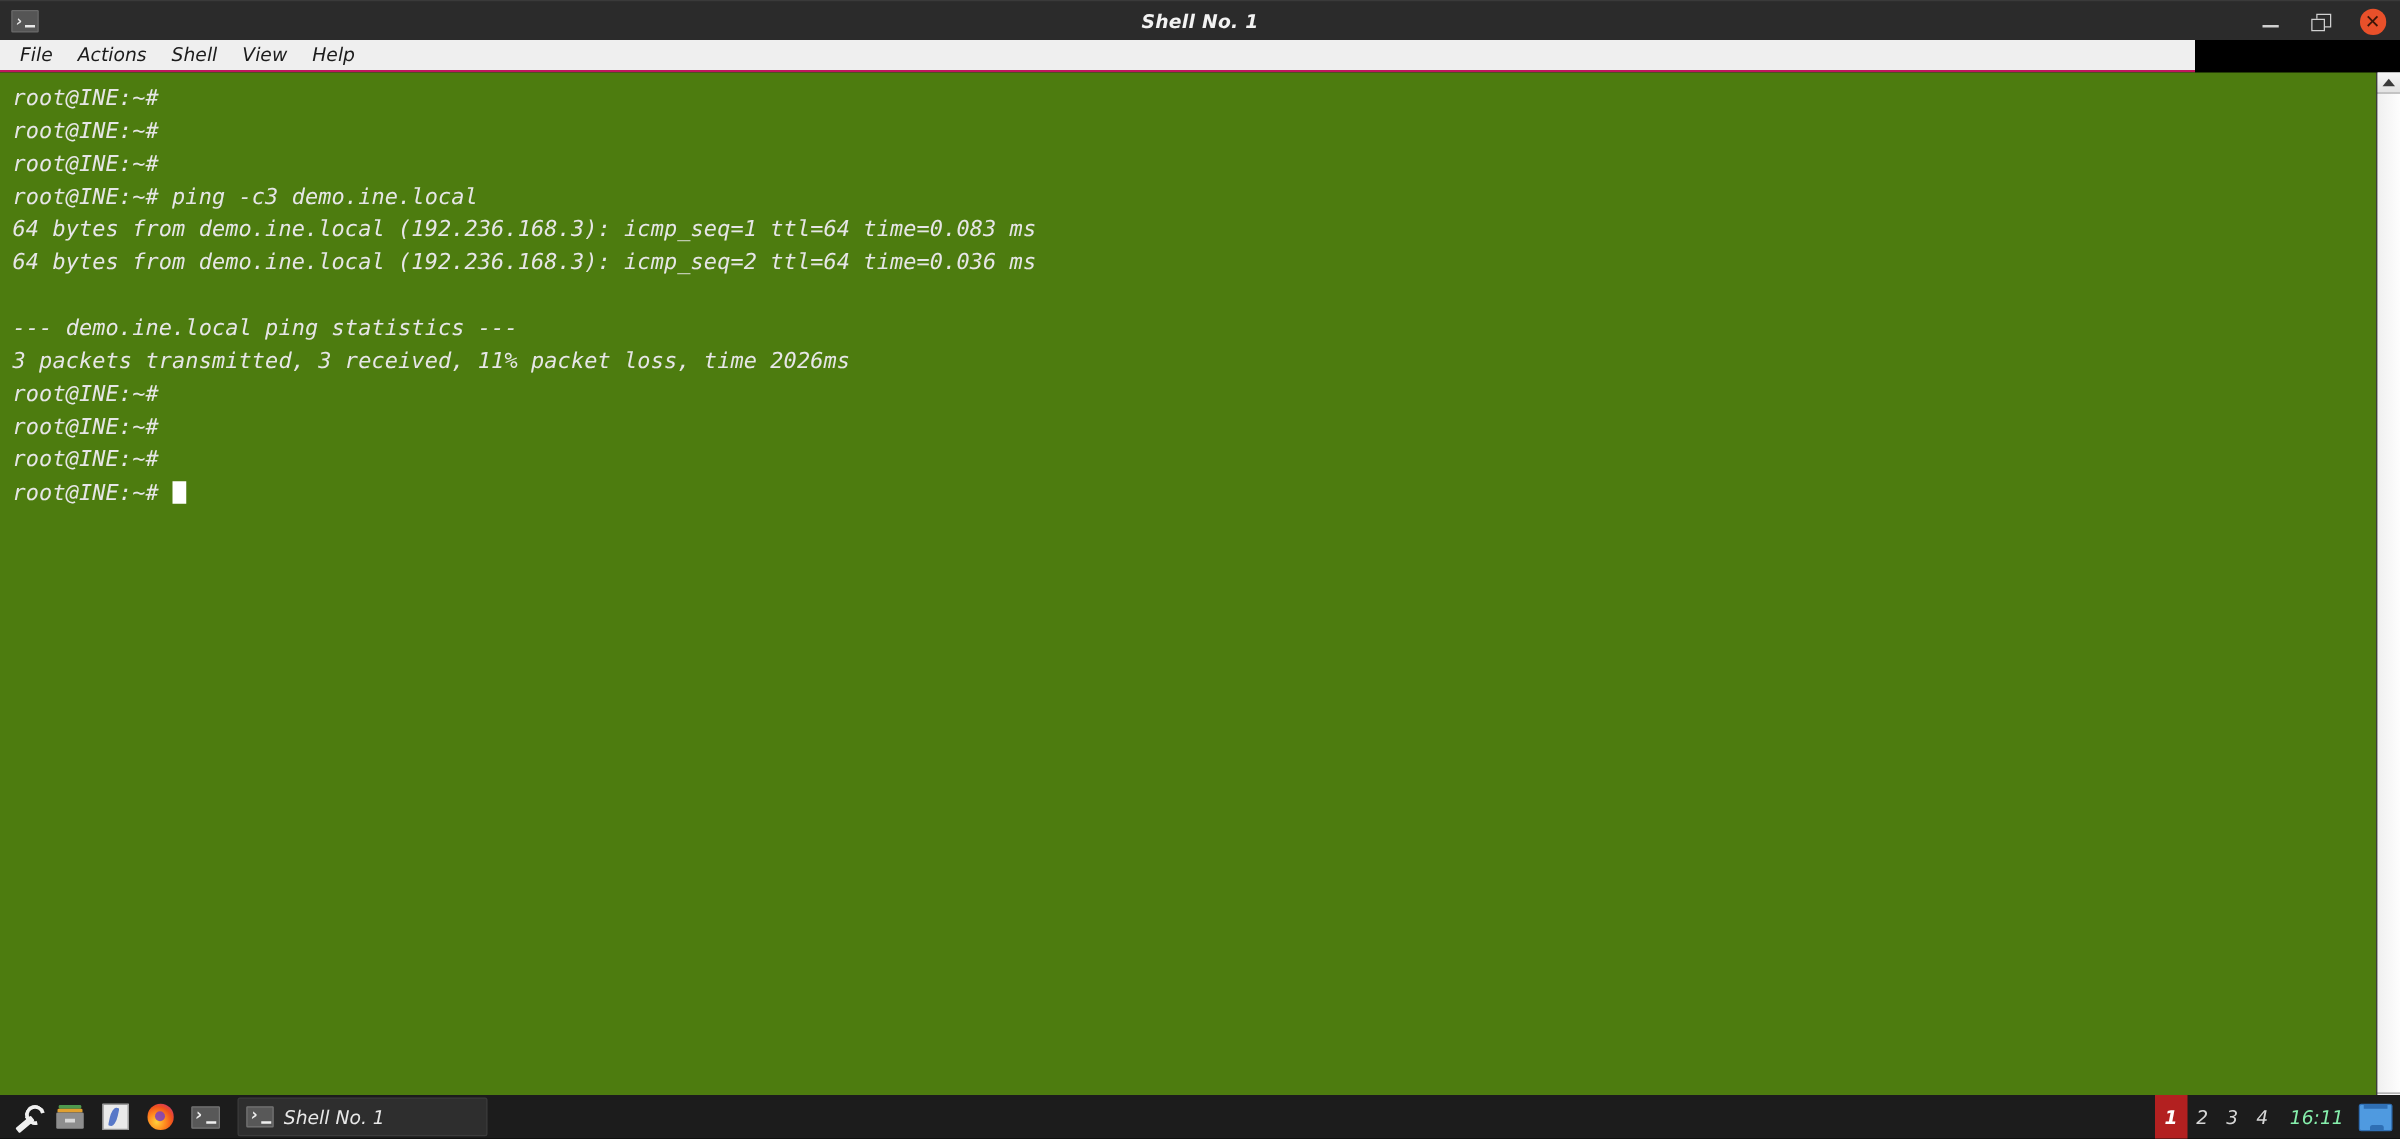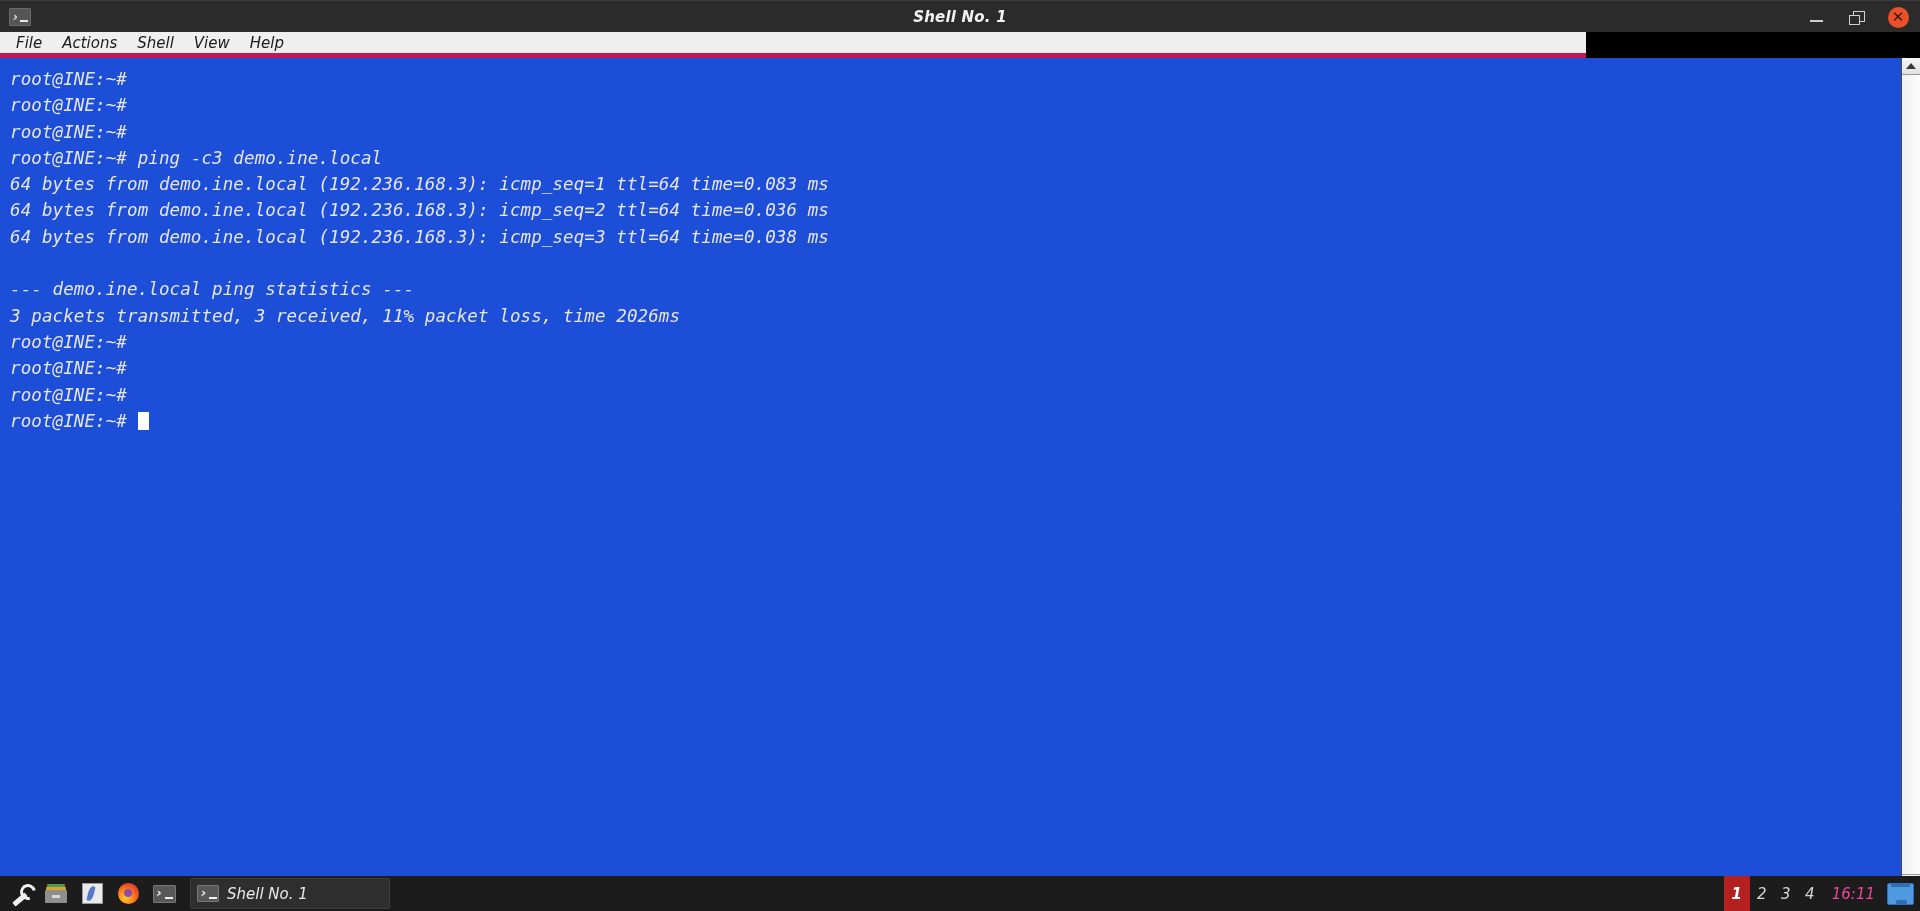--- a/index.html
+++ b/index.html
@@ -58,36 +58,36 @@
   .close-btn { width:44px; }
   .close-circle {
     width:21px; height:21px; border-radius:50%; background:#e8502a;
     display:flex; align-items:center; justify-content:center;
     color:#3a1508; font-size:15px; font-weight:bold; line-height:1;
     font-family:"DejaVu Sans", sans-serif;
   }
 
   
   .menubar {
-    position:absolute; top:32px; left:0; width:1586px; height:26px;
-    background:#efefef; border-bottom:5px solid #be185d;
+    position:absolute; top:32px; left:0; width:1756px; height:26px;
+    background:#efefef; border-bottom:2px solid #be185d;
     display:flex; align-items:center; padding-left:6px;
   }
   .menu-item {
     padding:2px 10px; font-size:15px; color:#1b1b1b;
     font-family:"DejaVu Sans", sans-serif; cursor:default;
   }
 
   
   .term-wrap {
     position:absolute; top:58px; left:0; width:1920px; height:833px;
     background:#000; display:flex;
   }
   .term {
-    flex:1 1 auto; height:100%; background:#1d4ed8;
+    flex:1 1 auto; height:100%; background:#4d7c0f;
     padding:8px 0 0 10px; overflow:hidden;
   }
   .term-line {
     color:#e6e6e6; font-family:"DejaVu Sans Mono", monospace;
     font-size:17.5px; line-height:26.3px; white-space:pre;
     letter-spacing:0.1px;
   }
   .cursor {
     display:inline-block; width:11px; height:18px;
     background:#ffffff; vertical-align:-3px;
@@ -182,21 +182,21 @@
     color:#e8e8e8; font-size:15px; font-family:"DejaVu Sans", sans-serif;
   }
   .tb-spacer { flex:1 1 auto; }
   .tb-right { display:flex; align-items:center; height:35px; }
   .ws {
     width:24px; height:35px; display:flex; align-items:center; justify-content:center;
     color:#d6d6d6; font-size:15px; font-family:"DejaVu Sans", sans-serif;
   }
   .ws.active { background:#b32020; color:#ffffff; font-weight:bold; width:26px; }
   .clock {
-    color:#ec4899; font-size:15px; font-family:"DejaVu Sans", sans-serif;
+    color:#86efac; font-size:15px; font-family:"DejaVu Sans", sans-serif;
     padding:0 12px 0 10px;
   }
   .show-desktop {
     width:27px; height:22px; margin-right:6px;
     background:#4f9ae0; border:1px solid #2f6fb4; border-radius:2px;
     position:relative;
   }
   .show-desktop::before {
     content:""; position:absolute; left:3px; top:0px; right:3px; height:3px;
     background:#2f6fb4;
@@ -236,21 +236,20 @@
   </div>
 
   <div class="term-wrap">
     <div class="term" id="terminal-output">
         <div class="term-line">root@INE:~#</div>
         <div class="term-line">root@INE:~#</div>
         <div class="term-line">root@INE:~#</div>
         <div class="term-line">root@INE:~# ping -c3 demo.ine.local</div>
         <div class="term-line">64 bytes from demo.ine.local (192.236.168.3): icmp_seq=1 ttl=64 time=0.083 ms</div>
         <div class="term-line">64 bytes from demo.ine.local (192.236.168.3): icmp_seq=2 ttl=64 time=0.036 ms</div>
-        <div class="term-line">64 bytes from demo.ine.local (192.236.168.3): icmp_seq=3 ttl=64 time=0.038 ms</div>
         <div class="term-line">&nbsp;</div>
         <div class="term-line">--- demo.ine.local ping statistics ---</div>
         <div class="term-line">3 packets transmitted, 3 received, 11% packet loss, time 2026ms</div>
         <div class="term-line">root@INE:~#</div>
         <div class="term-line">root@INE:~#</div>
         <div class="term-line">root@INE:~#</div>
         <div class="term-line"><span>root@INE:~# </span><span class="cursor"></span></div>
       </div>
 
     <div class="scrollbar">

